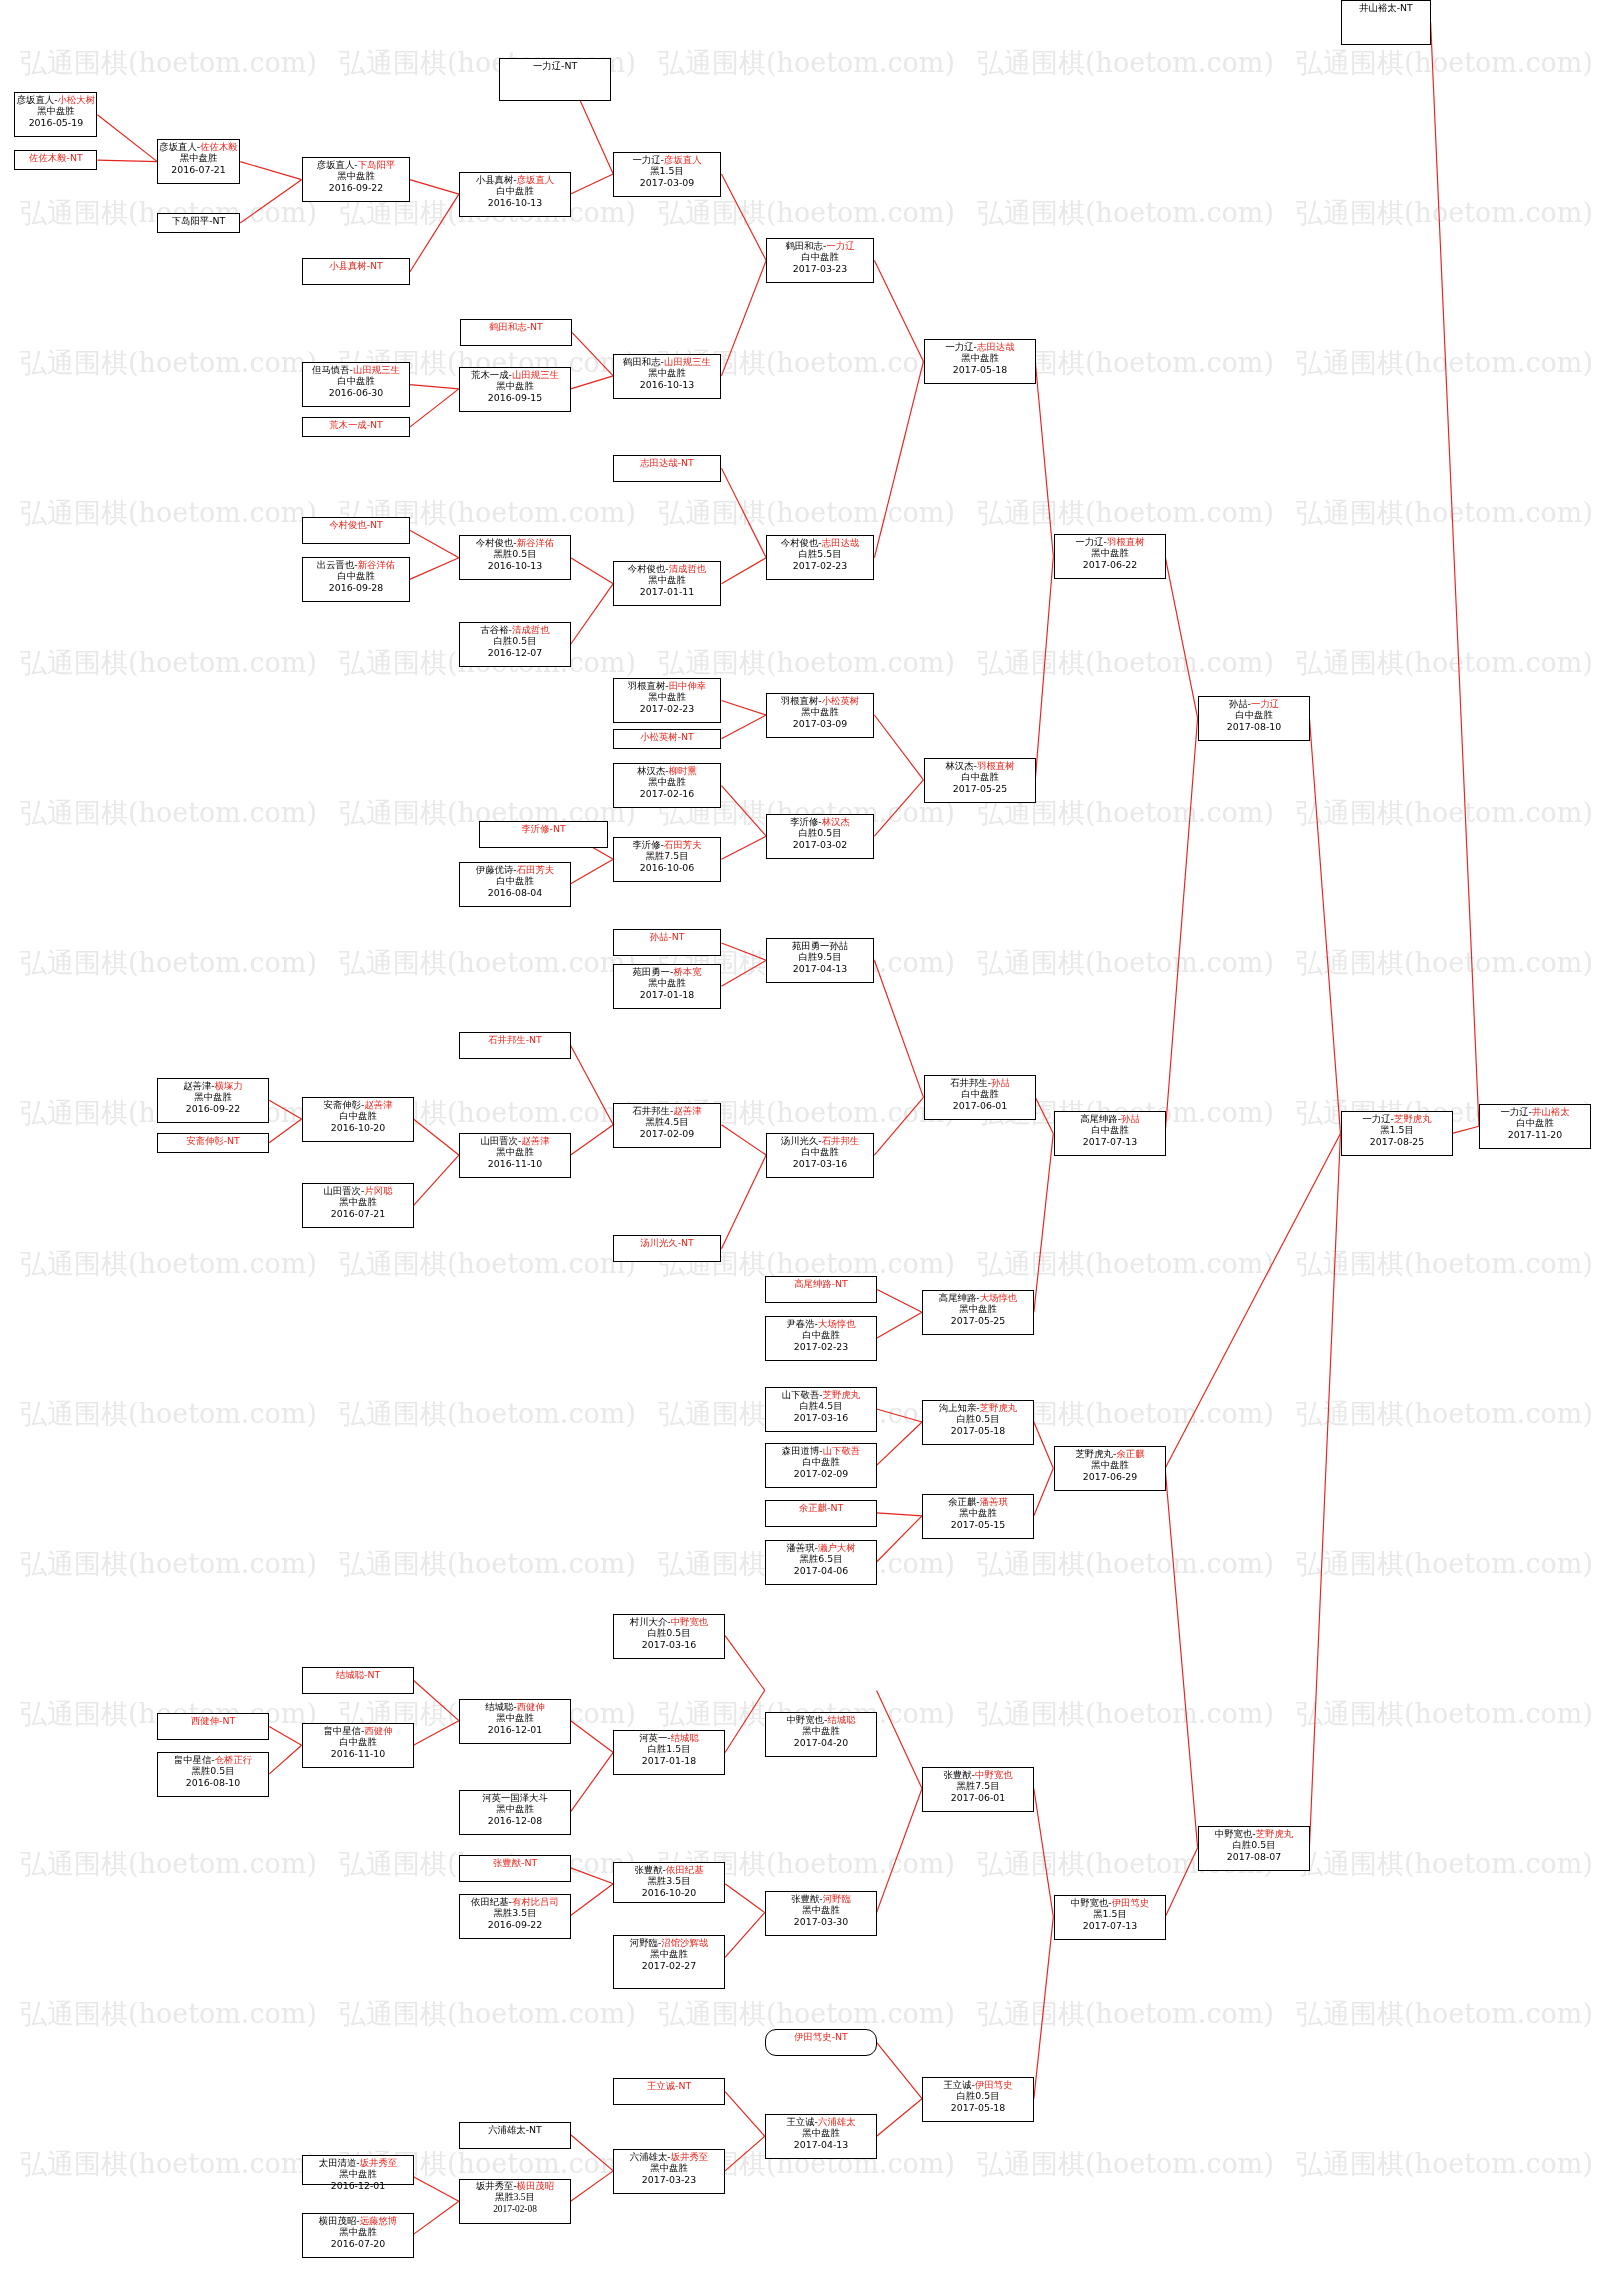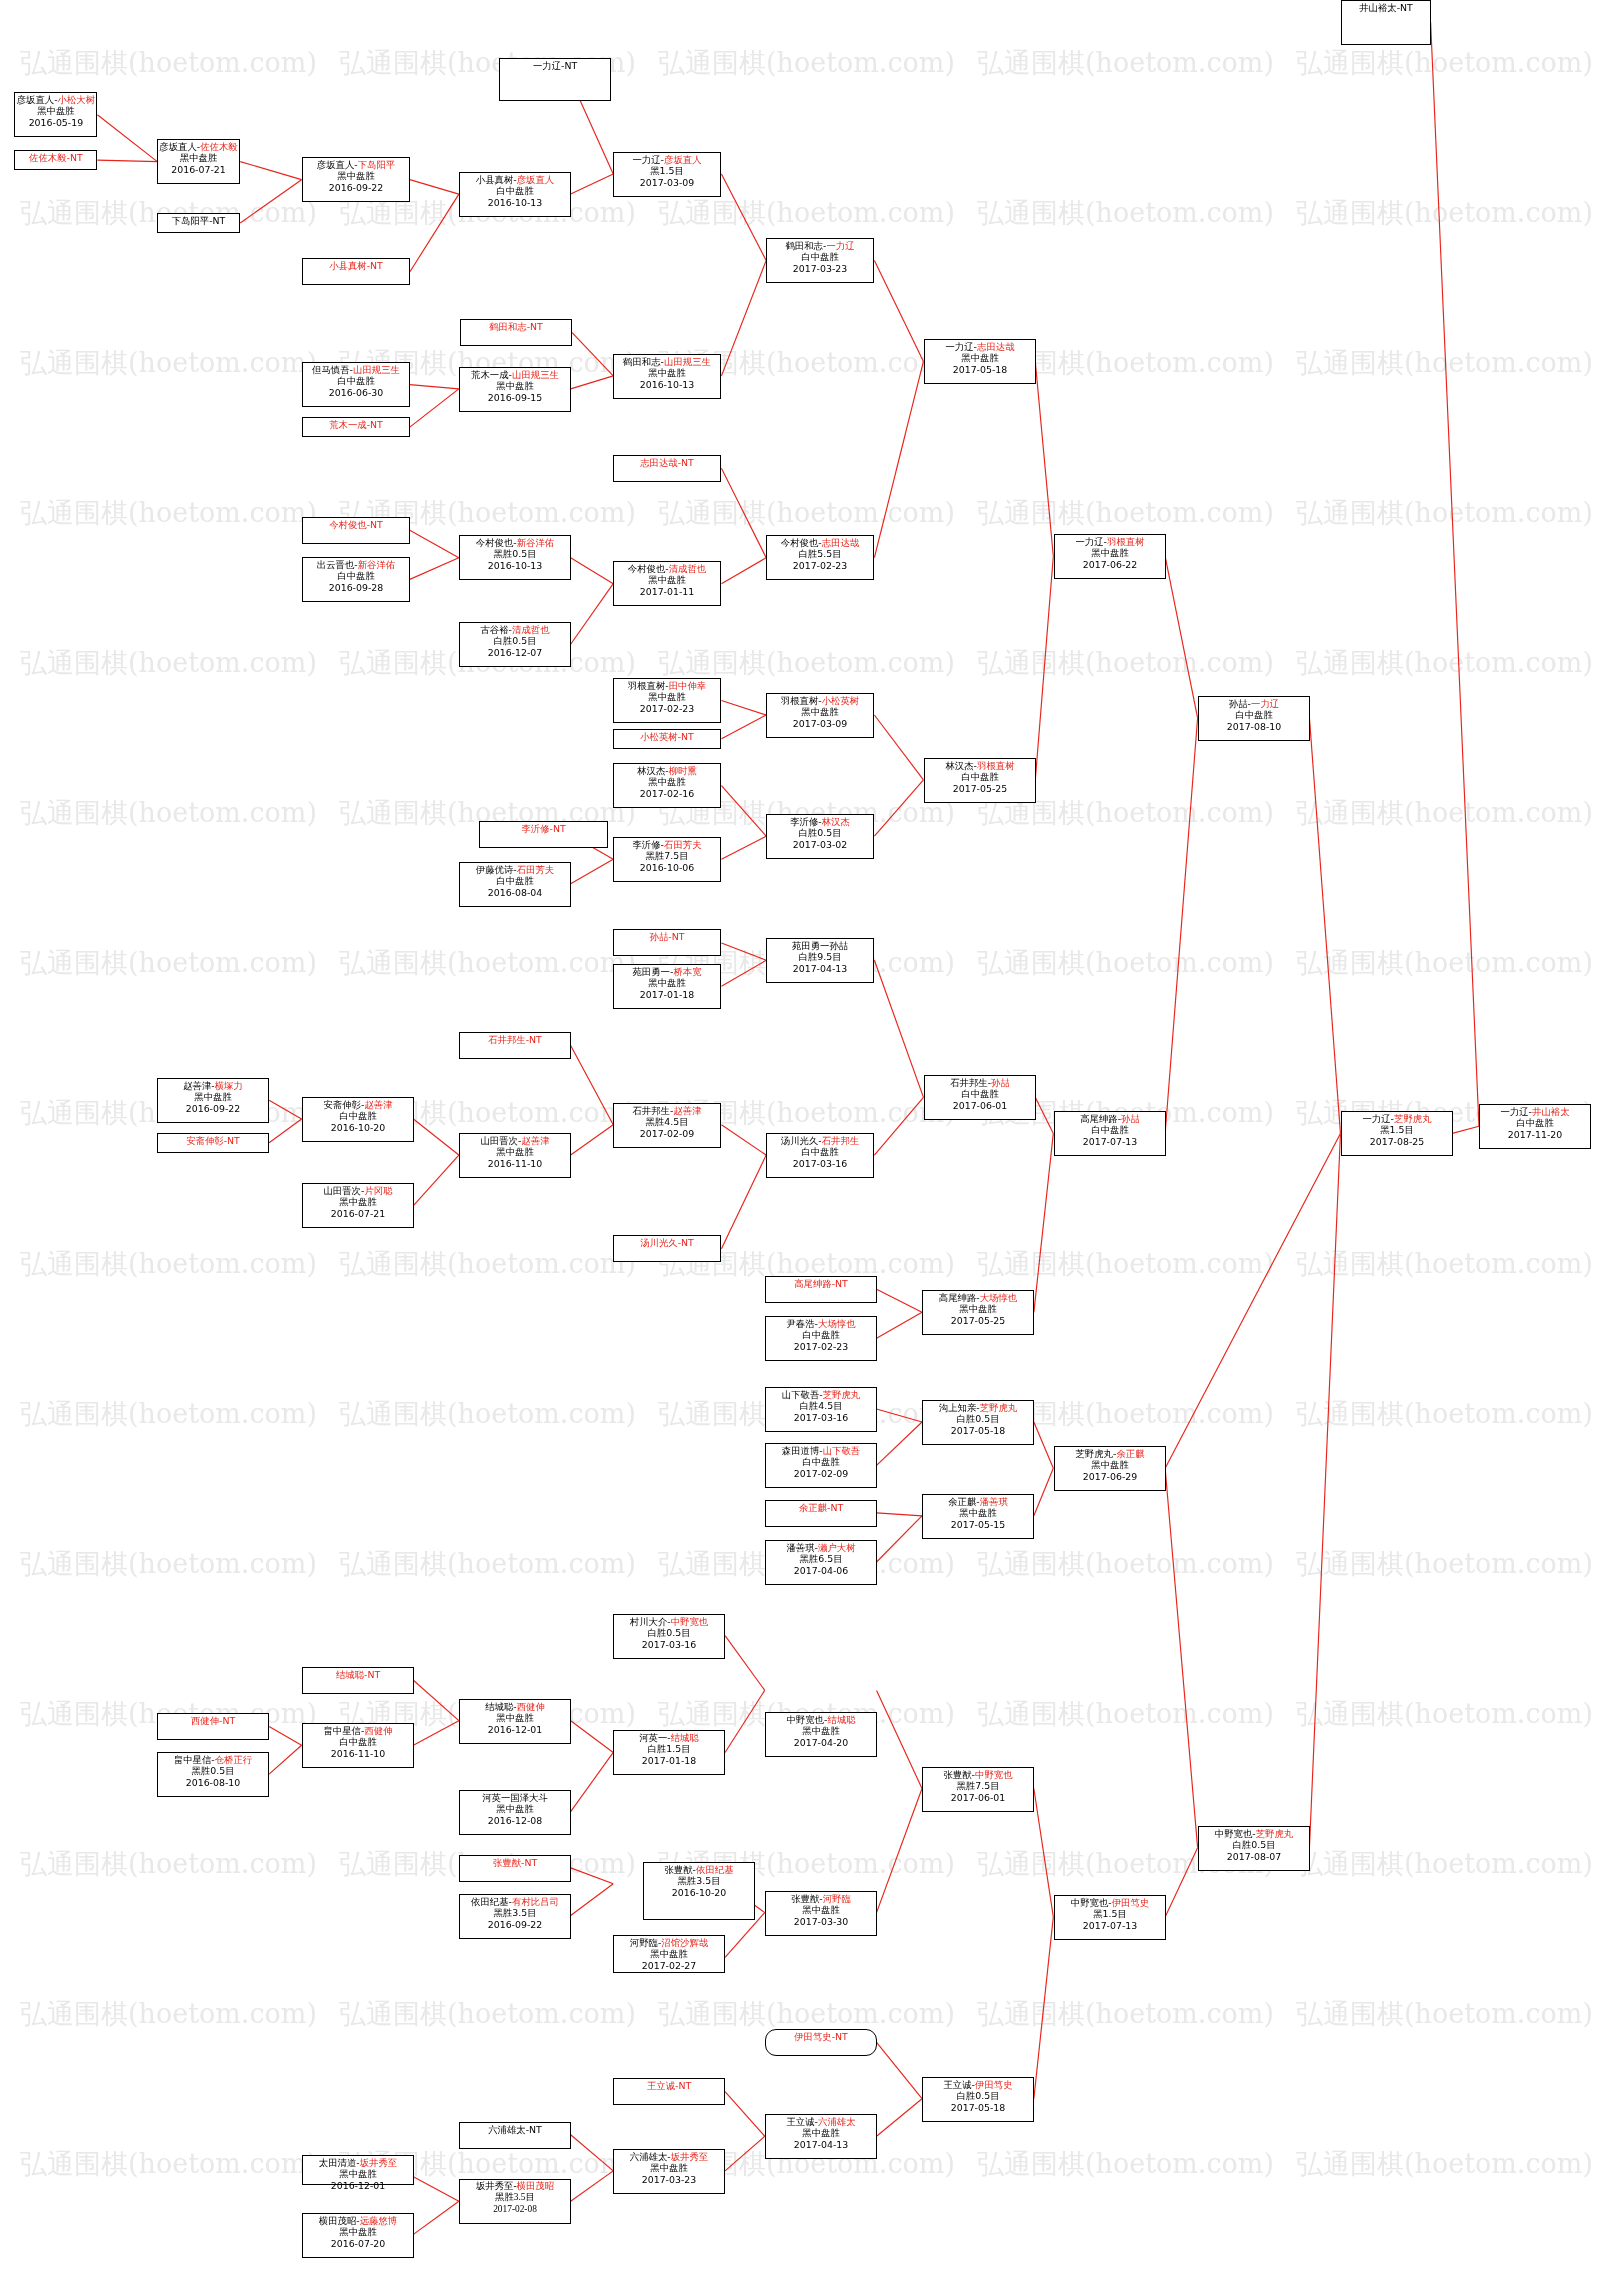--- a/index.html
+++ b/index.html
@@ -514,26 +514,26 @@
         <span class="ln blk">2017-04-20</span>
       </div>
       <div class="node" style="left: 459px; top: 1855px; width: 112px; height: 27.4px;">
         <span class="ln red">张豊猷-NT</span>
       </div>
       <div class="node" style="left: 459px; top: 1894px; width: 112px; height: 45px;">
         <span class="ln"><span class="blk">依田纪基</span><span class="blk">-</span><span class="red">有村比吕司</span></span>
         <span class="ln blk">黑胜3.5目</span>
         <span class="ln blk">2016-09-22</span>
       </div>
-      <div class="node" style="left: 643px; top: 1862px; width: 112px; height: 58px; text-align: center;">
+      <div class="node" style="left: 613px; top: 1862px; width: 112px; height: 41px; text-align: center;">
         <span class="ln"><span class="blk">张豊猷</span><span class="blk">-</span><span class="red">依田纪基</span></span>
         <span class="ln blk">黑胜3.5目</span>
         <span class="ln blk">2016-10-20</span>
       </div>
-      <div class="node" style="left: 613px; top: 1935px; width: 112px; height: 38px;">
+      <div class="node" style="left: 613px; top: 1935px; width: 112px; height: 54px;">
         <span class="ln"><span class="blk">河野臨</span><span class="blk">-</span><span class="red">沼馆沙辉哉</span></span>
         <span class="ln blk">黑中盘胜</span>
         <span class="ln blk">2017-02-27</span>
       </div>
       <div class="node" style="left: 765px; top: 1891px; width: 112px; height: 45px;">
         <span class="ln"><span class="blk">张豊猷</span><span class="blk">-</span><span class="red">河野臨</span></span>
         <span class="ln blk">黑中盘胜</span>
         <span class="ln blk">2017-03-30</span>
       </div>
       <div class="node" style="left: 922px; top: 1767px; width: 112px; height: 45px;">

